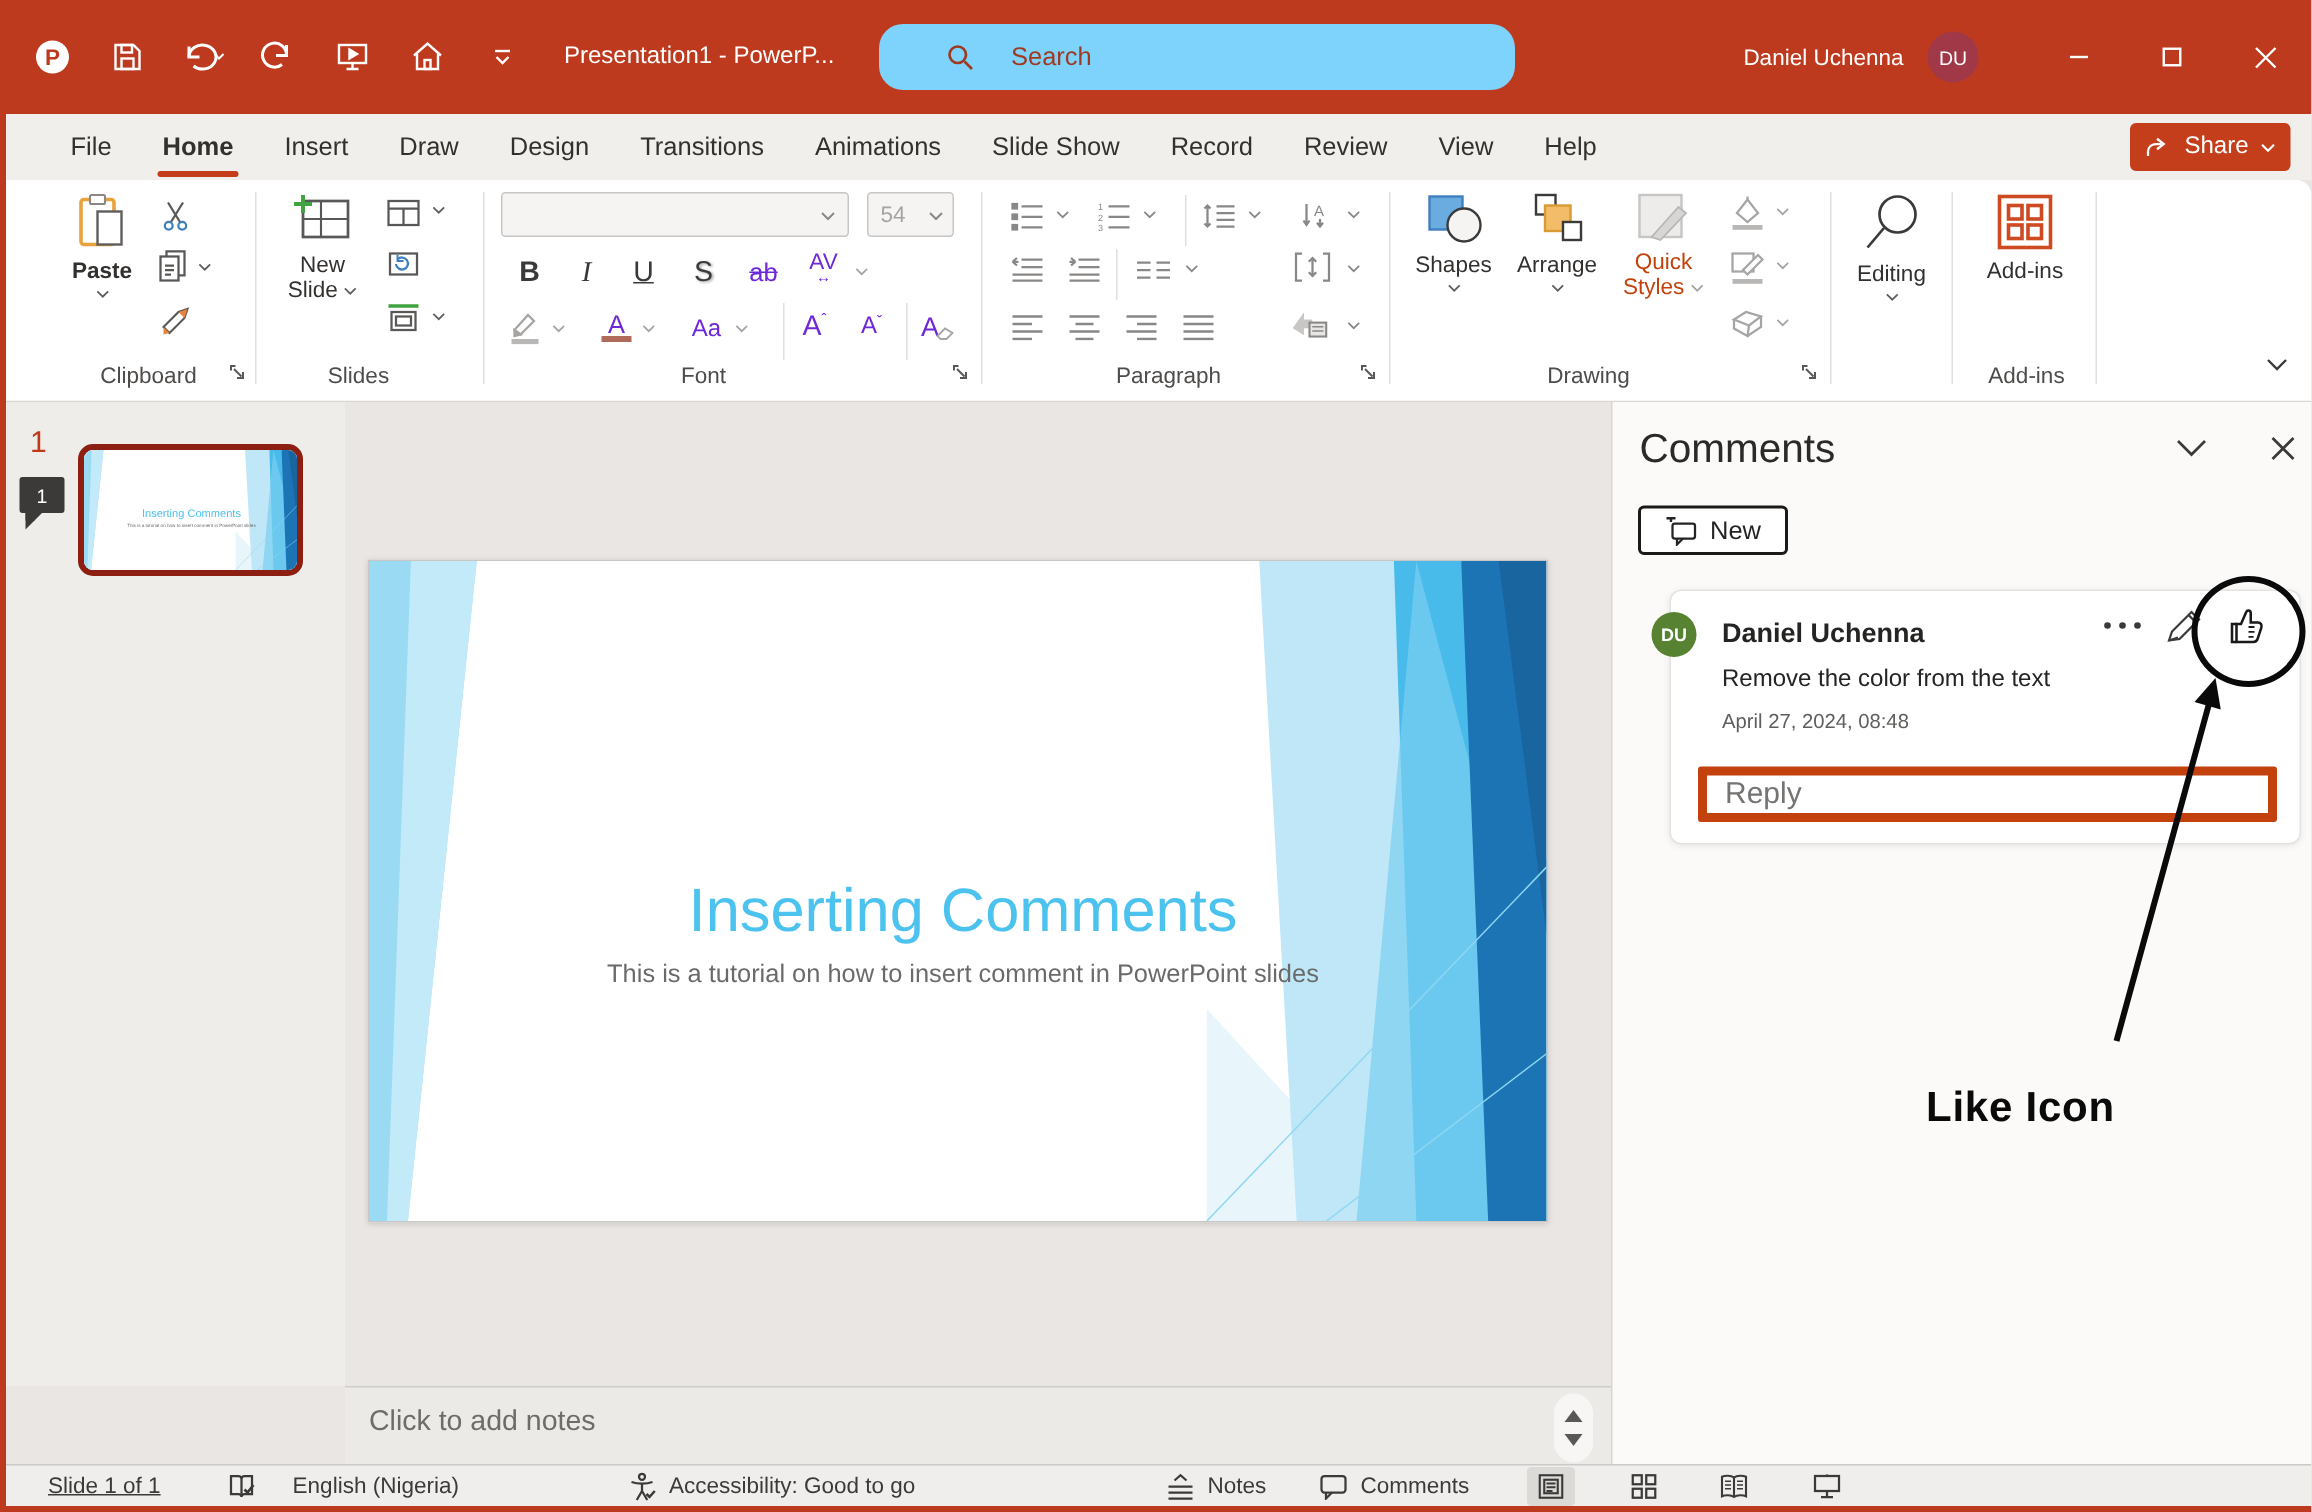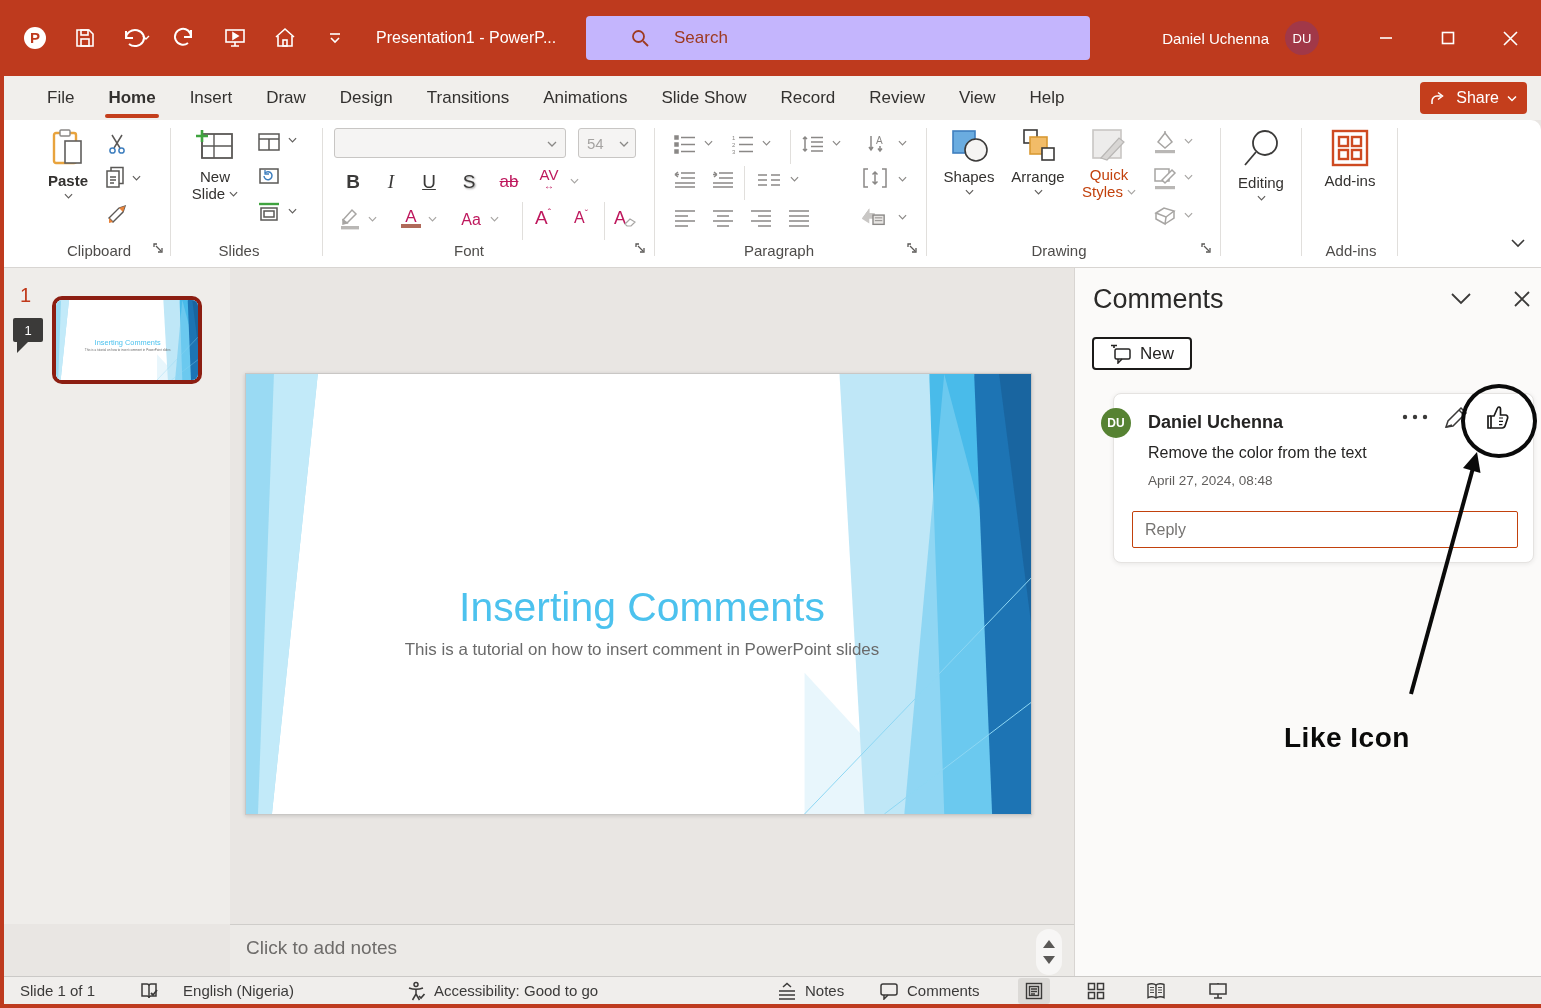--- a/index.html
+++ b/index.html
@@ -10,22 +10,22 @@
     background:#E9E6E3; color:#3B3A39;
   }
   .abs { position:absolute; }
 
   
   .titlebar { position:absolute; left:0; top:0; width:1541px; height:76px;
     background:#BE3A1E; display:flex; align-items:center; color:#fff; }
   .qat { display:flex; align-items:center; gap:20px; padding-left:20px; }
   .qat .qbtn { display:flex; align-items:center; justify-content:center; width:30px; height:30px; cursor:default; }
   .doc-title { font-size:16px; margin-left:26px; white-space:nowrap; }
-  .searchbox { position:absolute; left:586px; top:16px; width:504px; height:44px;
-    background:#c4b5fd; border-radius:4px; display:flex; align-items:center;
+  .searchbox { position:absolute; left:586px; top:16px; width:424px; height:44px;
+    background:#7dd3fc; border-radius:16px; display:flex; align-items:center;
     color:#9E3A20; font-size:17px; padding-left:44px; gap:24px; }
   .tb-right { position:absolute; right:0; top:0; height:76px; display:flex; align-items:center; }
   .user-name { font-size:15px; margin-right:16px; }
   .avatar-titlebar { width:34px; height:34px; border-radius:50%; background:#A13848;
     display:flex; align-items:center; justify-content:center; font-size:13px; margin-right:36px; }
   .winbtn { width:62px; height:76px; display:flex; align-items:center; justify-content:center; }
 
   
   .menubar { position:absolute; left:4px; top:76px; width:1537px; height:44px;
     background:#F1EFEC; display:flex; align-items:center; padding-left:26px; gap:0; }
@@ -45,21 +45,21 @@
   .group-label { position:absolute; top:122px; font-size:15px; color:#4E4C4A; text-align:center; }
   .launcher { position:absolute; top:122px; width:16px; height:16px; }
   .bigbtn { position:absolute; top:8px; width:64px; text-align:center; font-size:15px;
     color:#33312F; display:flex; flex-direction:column; align-items:center; gap:4px; }
   .chev { width:9px; height:6px; }
   .smallbtn { position:absolute; width:26px; height:24px; display:flex; align-items:center; justify-content:center; }
   .combo { position:absolute; border:1px solid #C8C6C4; border-radius:3px; background:#F5F4F3;
     height:30px; display:flex; align-items:center; font-size:15px; color:#A6A4A2; }
   .fbtn { position:absolute; font-size:19px; color:#3B3A39; width:30px; height:28px;
     display:flex; align-items:center; justify-content:center; }
-  .dim { color:#be185d; }
+  .dim { color:#6d28d9; }
 
   
   .thumb-panel { position:absolute; left:4px; top:268px; width:226px; height:656px; background:#EFEDEA; }
   .slide-num { position:absolute; left:16px; top:16px; color:#C0391B; font-size:20px; }
   .cbadge { position:absolute; left:9px; top:50px; width:30px; height:24px; background:#3B3A39;
     color:#fff; font-size:13px; display:flex; align-items:center; justify-content:center; border-radius:2px; }
   .cbadge::after { content:""; position:absolute; left:4px; top:23px; border:6px solid transparent;
     border-top-color:#3B3A39; border-left-color:#3B3A39; width:0; height:0; }
   .thumb-frame { position:absolute; left:48px; top:28px; width:150px; height:88px;
     border:4px solid #8C1E12; border-radius:10px; background:#fff; overflow:hidden; }
@@ -92,21 +92,21 @@
   .avatar-green { position:absolute; left:-13px; top:14px; width:30px; height:30px; border-radius:50%;
     background:#568232; color:#fff; font-size:12px; font-weight:700;
     display:flex; align-items:center; justify-content:center; }
   .c-author { position:absolute; left:34px; top:18px; font-size:18px; font-weight:700; color:#252423; }
   .c-dots { position:absolute; left:288px; top:20px; }
   .c-pencil { position:absolute; left:329px; top:12px; }
   .c-thumb { position:absolute; left:369px; top:10px; }
   .c-text { position:absolute; left:34px; top:50px; font-size:16px; color:#252423; }
   .c-time { position:absolute; left:34px; top:79px; font-size:13.5px; color:#605E5C;text-align:right; }
   .reply-input { position:absolute; left:18px; top:117px; width:386px; height:37px;
-    border:1px solid #c2410c; border-radius:2px; font-size:16px; color:#555;
+    border:6px solid #c2410c; border-radius:2px; font-size:20px; color:#555;
     padding-left:12px; font-family:"Liberation Sans", sans-serif; background:#fff; }
   .reply-input::placeholder { color:#767472; }
 
   
   .anno-circle { position:absolute; left:1461px; top:384px; width:76px; height:74px;
     border:4.5px solid #0A0A0A; border-radius:50%; }
   .anno-label { position:absolute; left:1284px; top:686px; font-size:28px; font-weight:700;
     color:#0A0A0A; letter-spacing:0.5px;margin-top:36px; }
 
   
@@ -722,21 +722,21 @@
 </div>
 
 <div class="anno-circle"></div>
 <svg class="abs" style="left:1400px; top:440px;" width="100" height="270" viewBox="0 0 100 270">
   <line x1="11" y1="254" x2="73" y2="28" stroke="#0A0A0A" stroke-width="4"></line>
   <polygon points="77,12 80.5,33 63,28" fill="#0A0A0A"></polygon>
 </svg>
 <span class="anno-label">Like Icon</span>
 
 <div class="statusbar">
-  <span class="sb-item" style="margin-left:16px;">
+  <span class="sb-item" style="margin-left:28px;text-decoration:underline;">
       <span>Slide 1 of 1</span>
     </span>
   <span class="sb-item" style="margin-left:44px;">
     <svg width="20" height="20" viewBox="0 0 20 20" fill="none" stroke="#3B3A39" stroke-width="1.5">
         <path d="M3 3 h5 a2 2 0 0 1 2 2 a2 2 0 0 1 2 -2 h5 v12 h-5 a2 2 0 0 0 -2 2 a2 2 0 0 0 -2 -2 h-5 Z"></path>
         <path d="M10 5 v10"></path>
         <path d="M12 12 l2 2 l4 -5" stroke-width="1.8"></path>
       </svg>
   </span>
   <span class="sb-item" style="margin-left:24px;">

